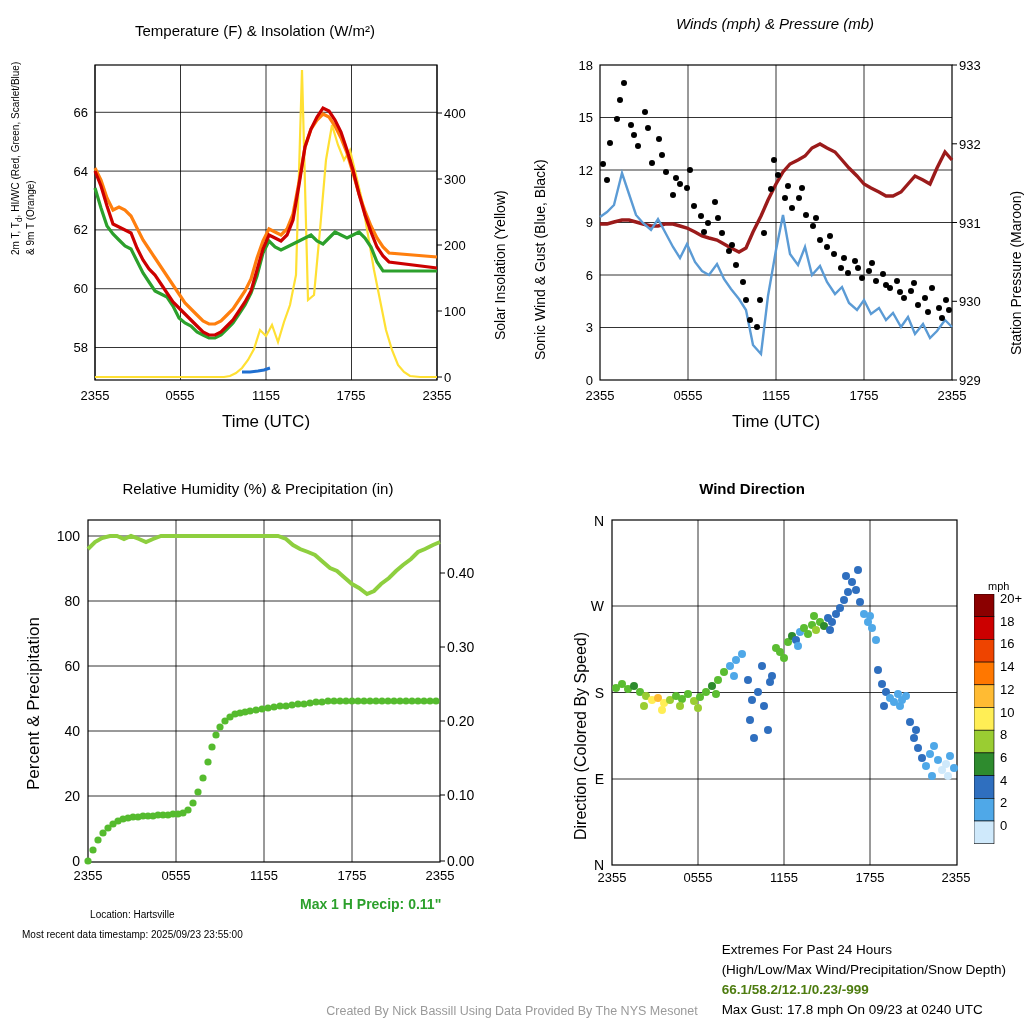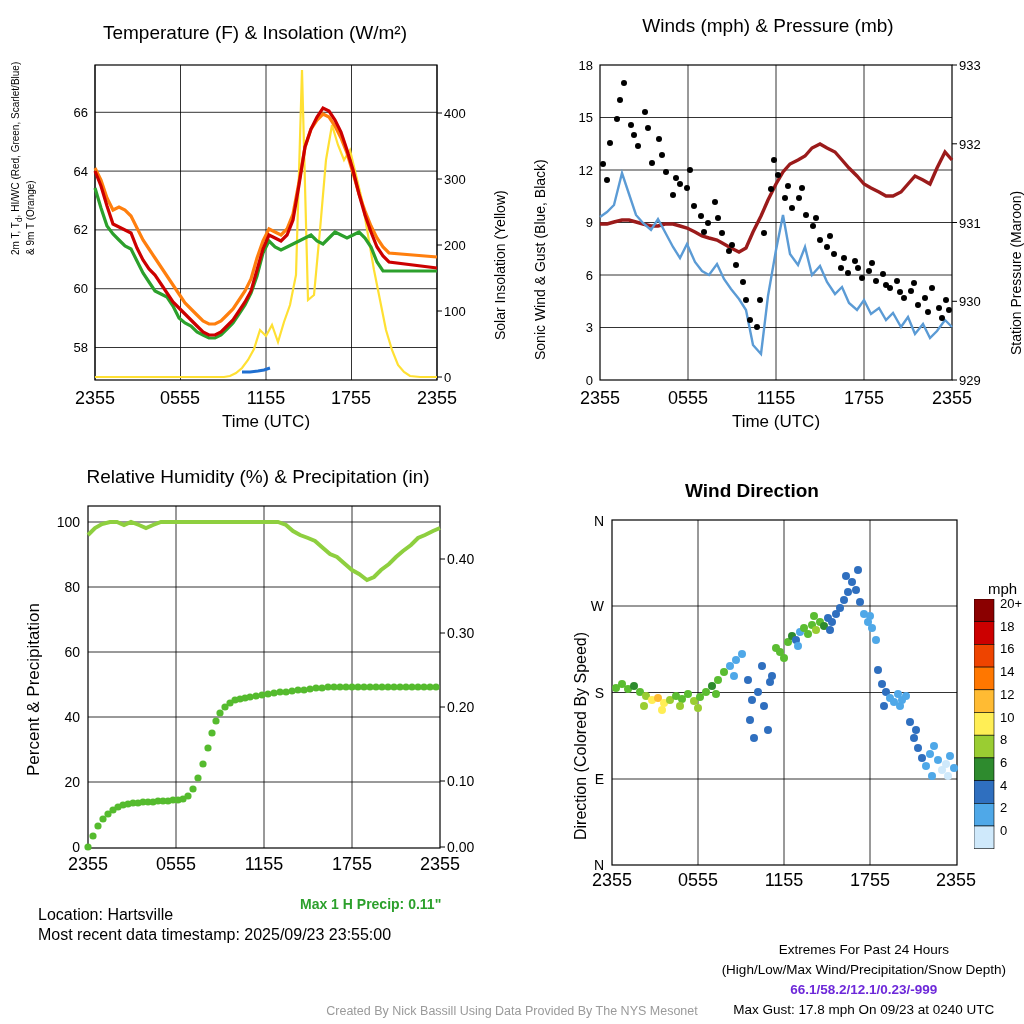--- a/index.html
+++ b/index.html
@@ -5,29 +5,29 @@
   html,body{margin:0;padding:0;}
   body{
     width:1024px;height:1024px;
     background:#ffffff;
     font-family:"Liberation Sans", sans-serif;
     color:#000;
     position:relative;
     overflow:hidden;
   }
   .panel{position:absolute;}
-  .title{font-size:19px;text-align:center;}
+  .title{font-size:15px;text-align:center;}
   .axis-label{font-size:15px;}
-  .tick{font-size:18px;}
+  .tick{font-size:13px;}
   svg{display:block;}
-  .footer-left{position:absolute;left:38px;top:905px;font-size:16px;line-height:19.5px;}
-  .footer-right{position:absolute;right:18px;top:940px;font-size:13.5px;line-height:20px;text-align:center;}
+  .footer-left{position:absolute;left:22px;top:905px;font-size:10px;line-height:19.5px;text-align:center;}
+  .footer-right{position:absolute;right:18px;top:940px;font-size:13.5px;line-height:20px;text-align:left;}
   .credit{position:absolute;left:0;right:0;top:1004px;text-align:center;font-size:12.5px;color:#9a9a9a;}
   .precip-note{position:absolute;left:300px;top:896px;font-size:14px;font-weight:bold;color:#2ca02c;}
-  .extremes-red{color:#6d28d9;font-weight:bold;}
+  .extremes-red{color:#4d7c0f;font-weight:bold;}
 </style>
 </head>
 <body>
 
 <div class="panel" style="left:0;top:0;width:512px;height:470px;">
   <div class="title" style="position:absolute;left:20px;top:22px;width:470px;">Temperature (F) &amp; Insolation (W/m²)</div>
 
   <div style="position:absolute;left:10px;top:255px;transform:rotate(-90deg);transform-origin:left top;font-size:10px;line-height:12px;width:250px;">
     2m T, T<sub>d</sub>, HI/WC (Red, Green, Scarlet/Blue)<br>&amp; 9m T (Orange)
   </div>
@@ -87,21 +87,21 @@
 
   <div class="tick" style="position:absolute;left:74px;top:388px;width:42px;text-align:center;">2355</div>
   <div class="tick" style="position:absolute;left:159px;top:388px;width:42px;text-align:center;">0555</div>
   <div class="tick" style="position:absolute;left:245px;top:388px;width:42px;text-align:center;">1155</div>
   <div class="tick" style="position:absolute;left:330px;top:388px;width:42px;text-align:center;">1755</div>
   <div class="tick" style="position:absolute;left:416px;top:388px;width:42px;text-align:center;">2355</div>
   <div class="axis-label" style="position:absolute;left:95px;top:412px;width:342px;text-align:center;font-size:17px;">Time (UTC)</div>
 </div>
 
 <div class="panel" style="left:512px;top:0;width:512px;height:470px;">
-  <div class="title" style="position:absolute;left:21px;top:15px;width:470px;">Winds (mph) &amp; Pressure (mb)</div>
+  <div class="title" style="position:absolute;left:28px;top:15px;width:470px;font-style:italic;">Winds (mph) &amp; Pressure (mb)</div>
 
   <div style="position:absolute;left:20px;top:360px;transform:rotate(-90deg);transform-origin:left top;font-size:14px;white-space:nowrap;">Sonic Wind &amp; Gust (Blue, Black)</div>
   <div style="position:absolute;left:496px;top:355px;transform:rotate(-90deg);transform-origin:left top;font-size:14px;white-space:nowrap;">Station Pressure (Maroon)</div>
 
   <svg width="512" height="470">
 
     <rect x="88" y="65" width="352" height="315" fill="#fff" stroke="#000" stroke-width="1.2"></rect>
     <g stroke="#000" stroke-width="0.8">
       <line x1="88" y1="327.5" x2="440" y2="327.5"></line>
       <line x1="88" y1="275" x2="440" y2="275"></line>
@@ -219,21 +219,21 @@
   </svg>
 
   <div class="tick" style="position:absolute;left:67px;top:388px;width:42px;text-align:center;">2355</div>
   <div class="tick" style="position:absolute;left:155px;top:388px;width:42px;text-align:center;">0555</div>
   <div class="tick" style="position:absolute;left:243px;top:388px;width:42px;text-align:center;">1155</div>
   <div class="tick" style="position:absolute;left:331px;top:388px;width:42px;text-align:center;">1755</div>
   <div class="tick" style="position:absolute;left:419px;top:388px;width:42px;text-align:center;">2355</div>
   <div class="axis-label" style="position:absolute;left:88px;top:412px;width:352px;text-align:center;font-size:17px;">Time (UTC)</div>
 </div>
 
-<div class="panel" style="left:0;top:456px;width:512px;height:440px;text-decoration:underline;">
+<div class="panel" style="left:0;top:470px;width:512px;height:440px;text-decoration:underline;">
   <div class="title" style="position:absolute;left:8px;top:10px;width:500px;">Relative Humidity (%) &amp; Precipitation (in)</div>
 
   <div style="position:absolute;left:24px;top:320px;transform:rotate(-90deg);transform-origin:left top;font-size:17px;white-space:nowrap;">Percent &amp; Precipitation</div>
 
   <svg width="512" height="440">
 
     <rect x="88" y="50" width="352" height="342" fill="#fff" stroke="#000" stroke-width="1.2"></rect>
     <g stroke="#000" stroke-width="0.8">
       <line x1="88" y1="326" x2="440" y2="326"></line>
       <line x1="88" y1="261" x2="440" y2="261"></line>
@@ -467,21 +467,21 @@
     <text x="92" y="400" text-anchor="end" font-size="14" font-family="Liberation Sans, sans-serif">N</text>
   </svg>
 
   <div class="tick" style="position:absolute;left:79px;top:400px;width:42px;text-align:center;">2355</div>
   <div class="tick" style="position:absolute;left:165px;top:400px;width:42px;text-align:center;">0555</div>
   <div class="tick" style="position:absolute;left:251px;top:400px;width:42px;text-align:center;">1155</div>
   <div class="tick" style="position:absolute;left:337px;top:400px;width:42px;text-align:center;">1755</div>
   <div class="tick" style="position:absolute;left:423px;top:400px;width:42px;text-align:center;">2355</div>
 
   <div style="position:absolute;left:462px;top:110px;width:48px;">
-    <div style="font-size:15px;margin-left:14px;margin-bottom:2px;">mph</div>
+    <div style="font-size:11px;margin-left:14px;margin-bottom:2px;">mph</div>
     <div style="position:relative;">
       <svg width="22" height="250">
         <rect x="0" y="0" width="20" height="22.7" fill="#8b0000" stroke="#000" stroke-width="0.6"></rect>
         <rect x="0" y="22.7" width="20" height="22.7" fill="#cc0000" stroke="#000" stroke-width="0.6"></rect>
         <rect x="0" y="45.4" width="20" height="22.7" fill="#ee4400" stroke="#000" stroke-width="0.6"></rect>
         <rect x="0" y="68.1" width="20" height="22.7" fill="#ff7700" stroke="#000" stroke-width="0.6"></rect>
         <rect x="0" y="90.8" width="20" height="22.7" fill="#ffbb33" stroke="#000" stroke-width="0.6"></rect>
         <rect x="0" y="113.5" width="20" height="22.7" fill="#ffee55" stroke="#000" stroke-width="0.6"></rect>
         <rect x="0" y="136.2" width="20" height="22.7" fill="#9acd32" stroke="#000" stroke-width="0.6"></rect>
         <rect x="0" y="158.9" width="20" height="22.7" fill="#2e8b2e" stroke="#000" stroke-width="0.6"></rect>

